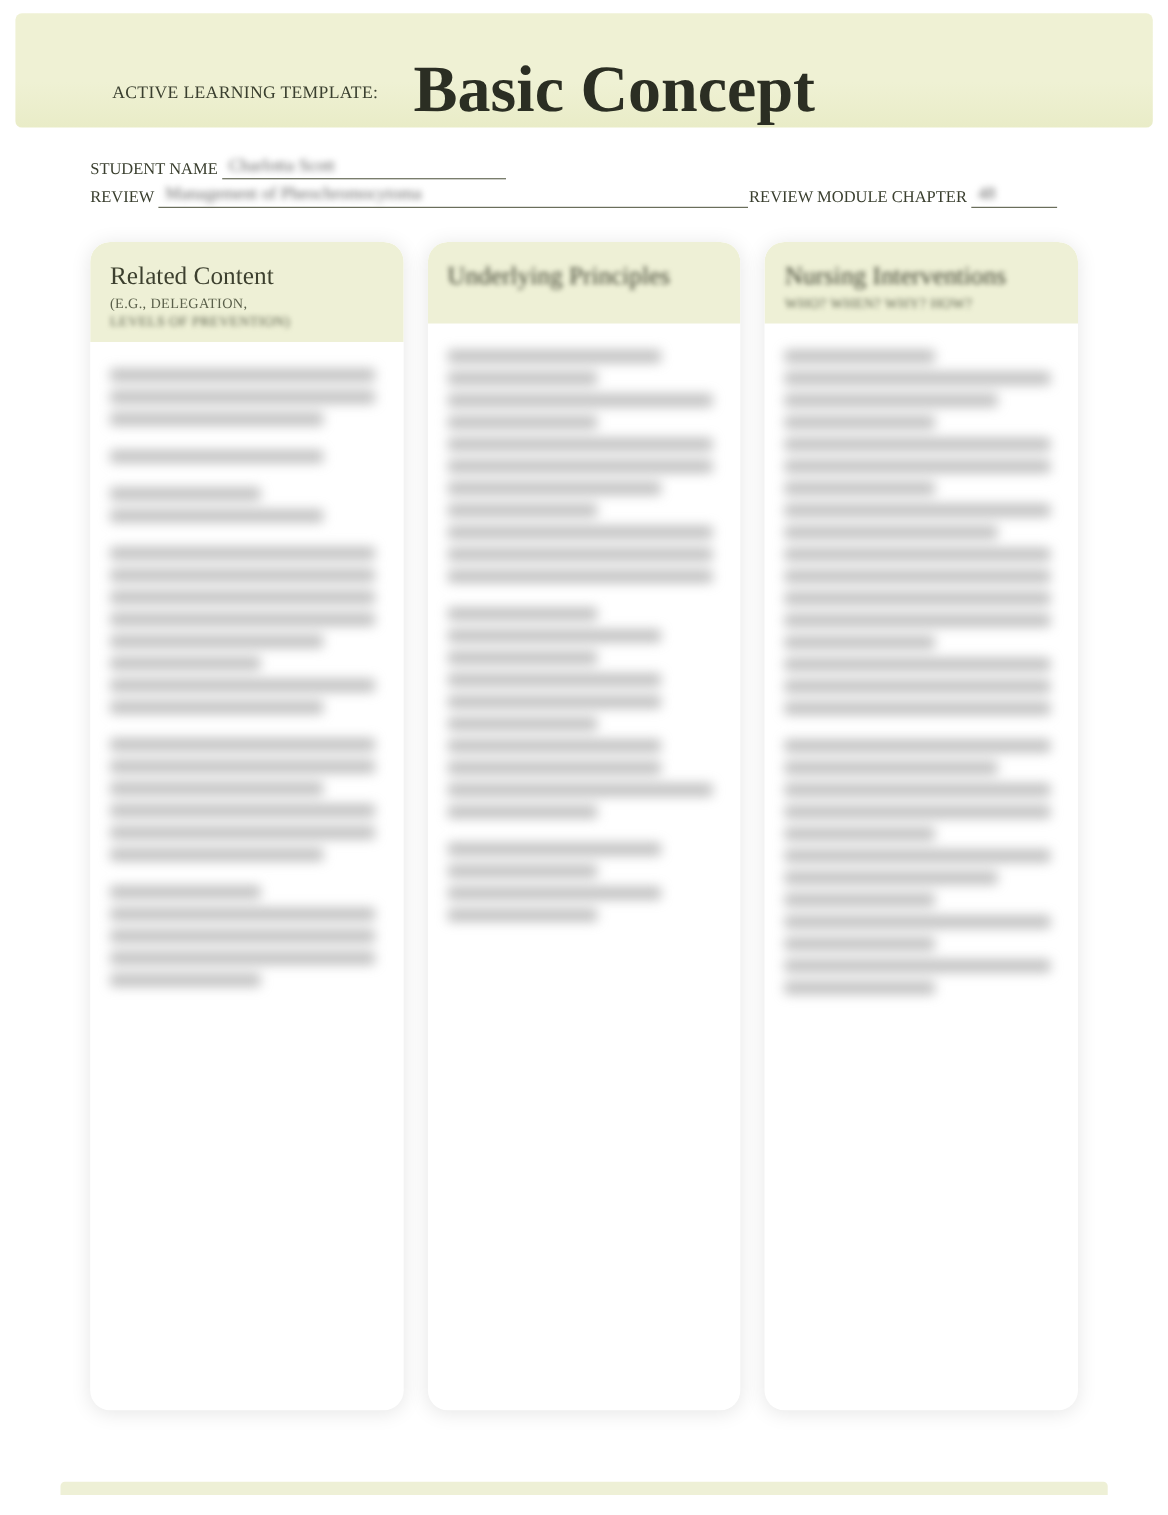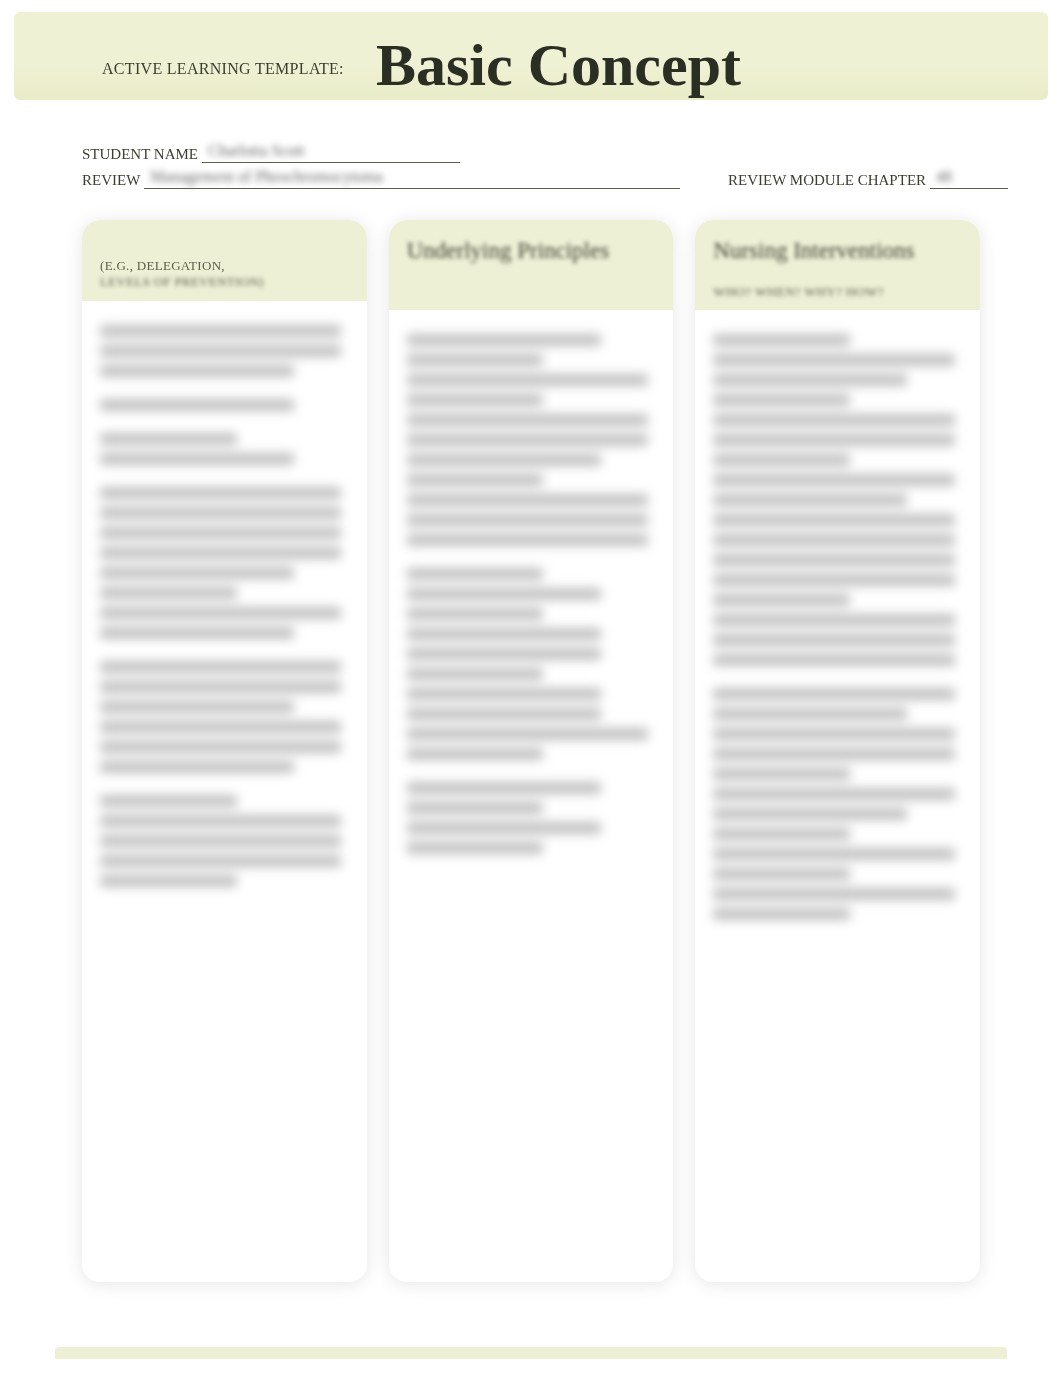--- a/index.html
+++ b/index.html
@@ -15,21 +15,21 @@
     width:1062px;
     height:1377px;
     background:#ffffff;
     overflow:hidden;
   }
   .top-band{
     position:absolute;
     top:12px;
     left:14px;
     right:14px;
-    height:88px;
+    height:104px;
     background:linear-gradient(#eff1d4,#eff1d4 60%,#e9ecc7);
     border-radius:6px;
   }
   .top-band .title-small{
     position:absolute;
     left:88px;
     bottom:22px;
     font-size:16px;
     letter-spacing:0.3px;
     color:#3a3f2f;
@@ -45,21 +45,21 @@
   .field-row{
     position:absolute;
     left:82px;
     font-size:15px;
     color:#3a3f2f;
     display:flex;
     align-items:flex-end;
   }
   .field-row.name{ top:142px; }
   .field-row.concept{ top:168px; }
-  .field-row.chapter{ top:168px; left:728px; }
+  .field-row.chapter{ top:168px; left:681px; }
   .field-label{
     white-space:nowrap;
     margin-right:4px;
   }
   .underline{
     border-bottom:1px solid #5a5f4a;
     display:inline-block;
     position:relative;
   }
   .ul-name{ width:258px; height:20px; }
@@ -96,21 +96,21 @@
     padding:18px 18px 10px 18px;
     border-radius:18px 18px 0 0;
   }
   .card-title{
     font-size:23px;
     color:#3d402f;
   }
   .card-sub{
     font-size:13px;
     color:#5a5f4a;
-    margin-top:20px;
+    margin-top:4px;
     line-height:1.25;
     letter-spacing:0.3px;
   }
   .card-body{
     padding:16px 18px 18px 18px;
     font-size:15px;
     color:#888;
     line-height:1.6;
   }
   
@@ -167,20 +167,21 @@
     <span class="field-label">REVIEW MODULE CHAPTER</span>
     <span class="underline ul-chap">
       <span class="val">48</span>
     </span>
   </div>
 
   <div class="cards">
 
     <div class="card">
       <div class="card-head">
+        <div class="card-title">Related Content</div>
         <div class="card-sub">
           <span>(E.G., DELEGATION,</span><br>
           <span class="blur-weak">LEVELS OF PREVENTION)</span>
         </div>
       </div>
       <div class="card-body blur">
         <div class="fake-para">
           <div class="fake-line long"></div>
             <div class="fake-line long"></div>
             <div class="fake-line med"></div>

